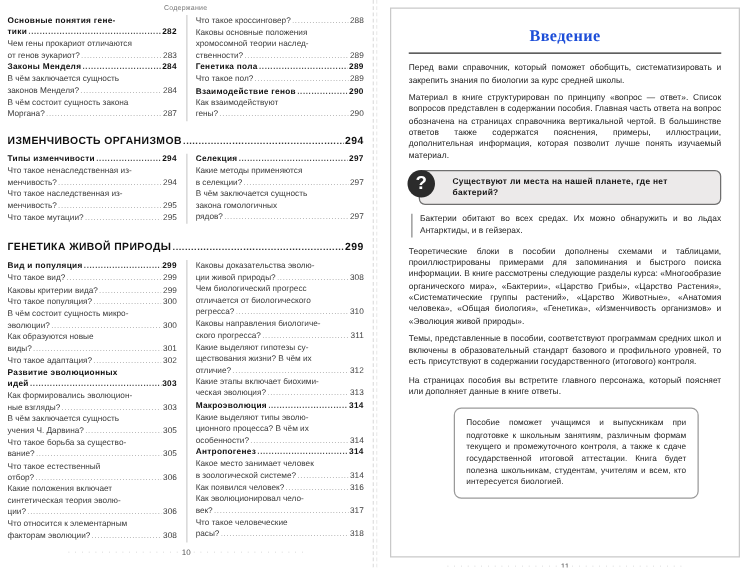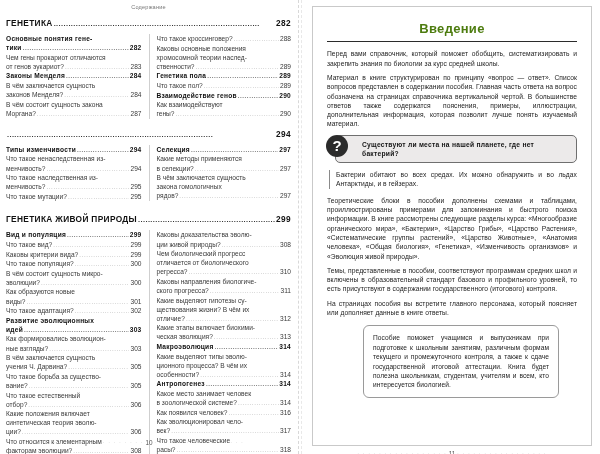--- a/index.html
+++ b/index.html
@@ -152,23 +152,24 @@
     box-sizing: border-box;
     height: 440px;
     padding: 8px 14px 0 14px;
     position: relative;
     background: #fff;
   }
   .intro-title {
     text-align: center;
     font-size: 13px;
     font-weight: bold;
-    color: #4d7c0f;
+    color: #1d4ed8;
     letter-spacing: .3px;
     margin: 6px 0 5px 0;
+    font-family: Liberation Serif, serif;
   }
   .intro-rule {
     height: 1.4px;
     background: #2b2b2b;
     margin: 0 0 7px 0;
   }
   .para {
     font-size: 6.7px;
     line-height: 9.3px;
     text-align: justify;
@@ -249,25 +250,20 @@
 </head>
 <body>
 
 <div class="spread">
 
   <div class="page-left">
     <div class="running-head">Содержание</div>
 
     <div class="toc-body">
 
-      <div class="section-head">
-        <span class="sh-title">ГЕНЕТИКА</span>
-        <span class="leader">....................................................................................</span>
-        <span class="pg">282</span>
-      </div>
       <div class="cols">
         <div class="col left">
           <div class="entry bold">
             <span class="wrapline">Основные понятия гене-</span>
             <span class="row">
                 <span class="txt">тики</span>
                 <span class="lead">....................................................................................</span>
                 <span class="num">282</span>
               </span>
           </div>
@@ -348,20 +344,21 @@
                 <span class="lead">....................................................................................</span>
                 <span class="num">290</span>
               </span>
           </div>
         </div>
       </div>
 
       <div class="gap-s"></div>
 
       <div class="section-head">
+        <span class="sh-title">ИЗМЕНЧИВОСТЬ ОРГАНИЗМОВ</span>
         <span class="leader">....................................................................................</span>
         <span class="pg">294</span>
       </div>
       <div class="cols">
         <div class="col left">
           <div class="entry bold">
             <span class="row">
                 <span class="txt">Типы изменчивости</span>
                 <span class="lead">....................................................................................</span>
                 <span class="num">294</span>

